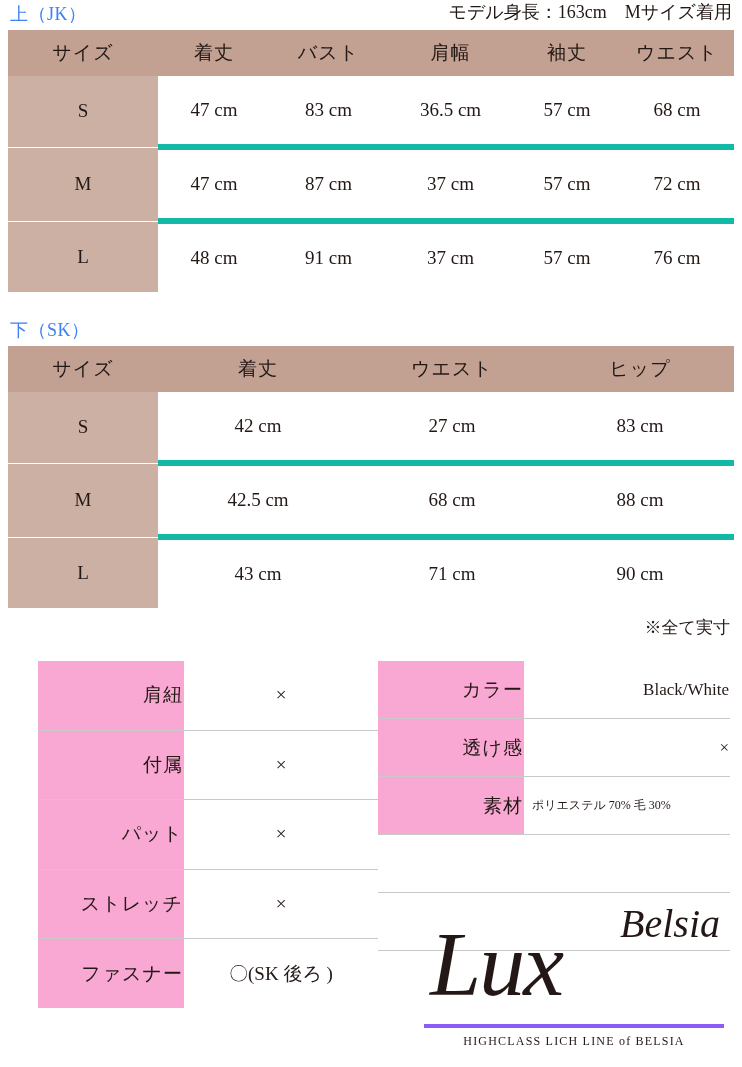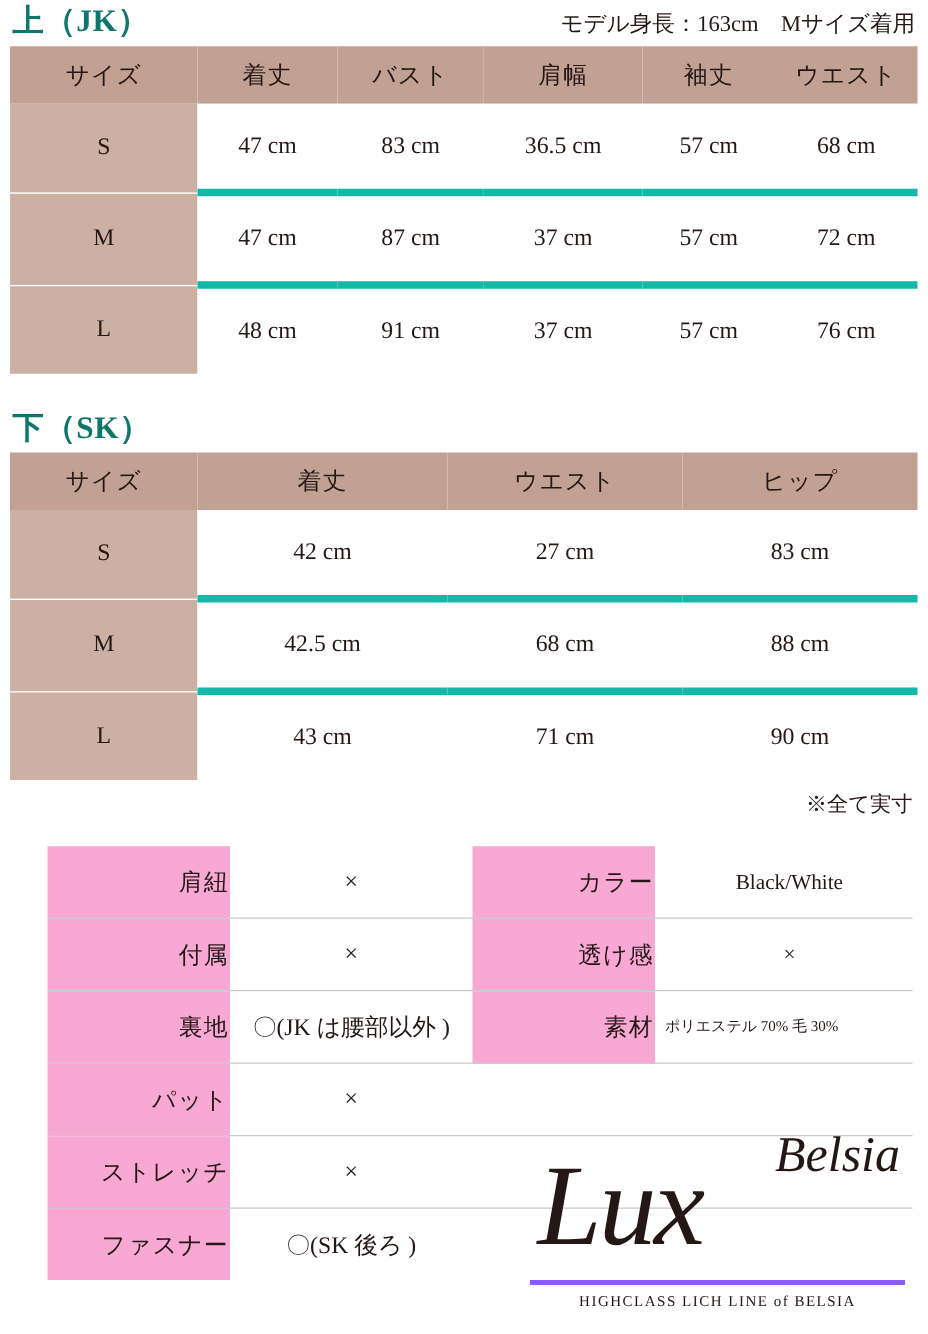--- a/index.html
+++ b/index.html
@@ -24,24 +24,23 @@
   }
 
   
   .sec-head {
     display: flex;
     align-items: flex-end;
     justify-content: space-between;
     padding: 0 2px 4px 2px;
   }
   .sec-title {
-    font-size: 25px;
+    font-size: 18px;
     letter-spacing: 0.5px;
-    color: #0f766e;
-    font-weight: bold;
+    color: #3b82f6;
   }
   .sec-note {
     font-size: 18px;
     color: #231815;
     padding-bottom: 2px;
   }
 
   
   table.size-table {
     border-collapse: collapse;
@@ -125,21 +124,21 @@
   td.lbl {
     background: #f9a8d4;
     text-align: right;
     letter-spacing: 1px;
   }
   td.val {
     background: #ffffff;
     text-align: center;
   }
   td.val.left {
-    text-align: center;
+    text-align: right;
     padding-left: 10px;
     font-size: 17px;
   }
   td.val.small {
     font-size: 12px;
     text-align: left;
     padding-left: 8px;
   }
   td.blank { background: transparent; border-bottom: none; }
 
@@ -304,24 +303,20 @@
       <tbody>
         <tr>
           <td class="lbl">肩紐</td>
           <td class="val">×</td>
         </tr>
         <tr>
           <td class="lbl">付属</td>
           <td class="val">×</td>
         </tr>
         <tr>
-          <td class="lbl">裏地</td>
-          <td class="val">〇(JK は腰部以外 )</td>
-        </tr>
-        <tr>
           <td class="lbl">パット</td>
           <td class="val">×</td>
         </tr>
         <tr>
           <td class="lbl">ストレッチ</td>
           <td class="val">×</td>
         </tr>
         <tr>
           <td class="lbl">ファスナー</td>
           <td class="val">〇(SK 後ろ )</td>

